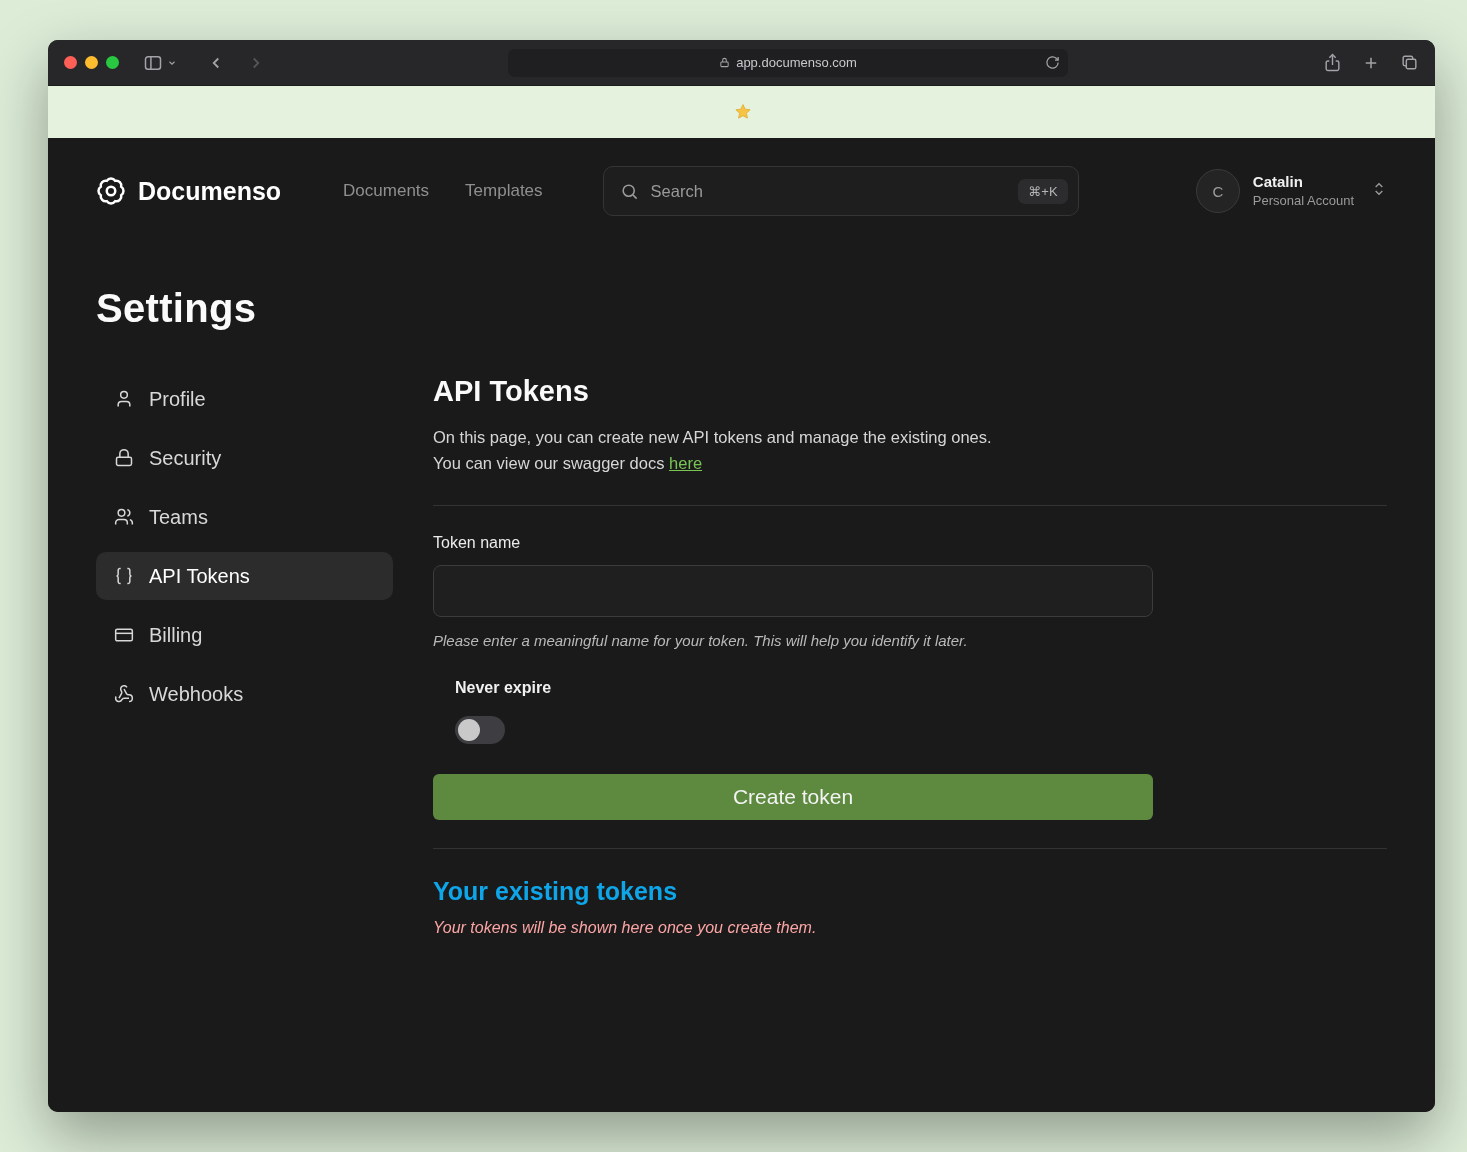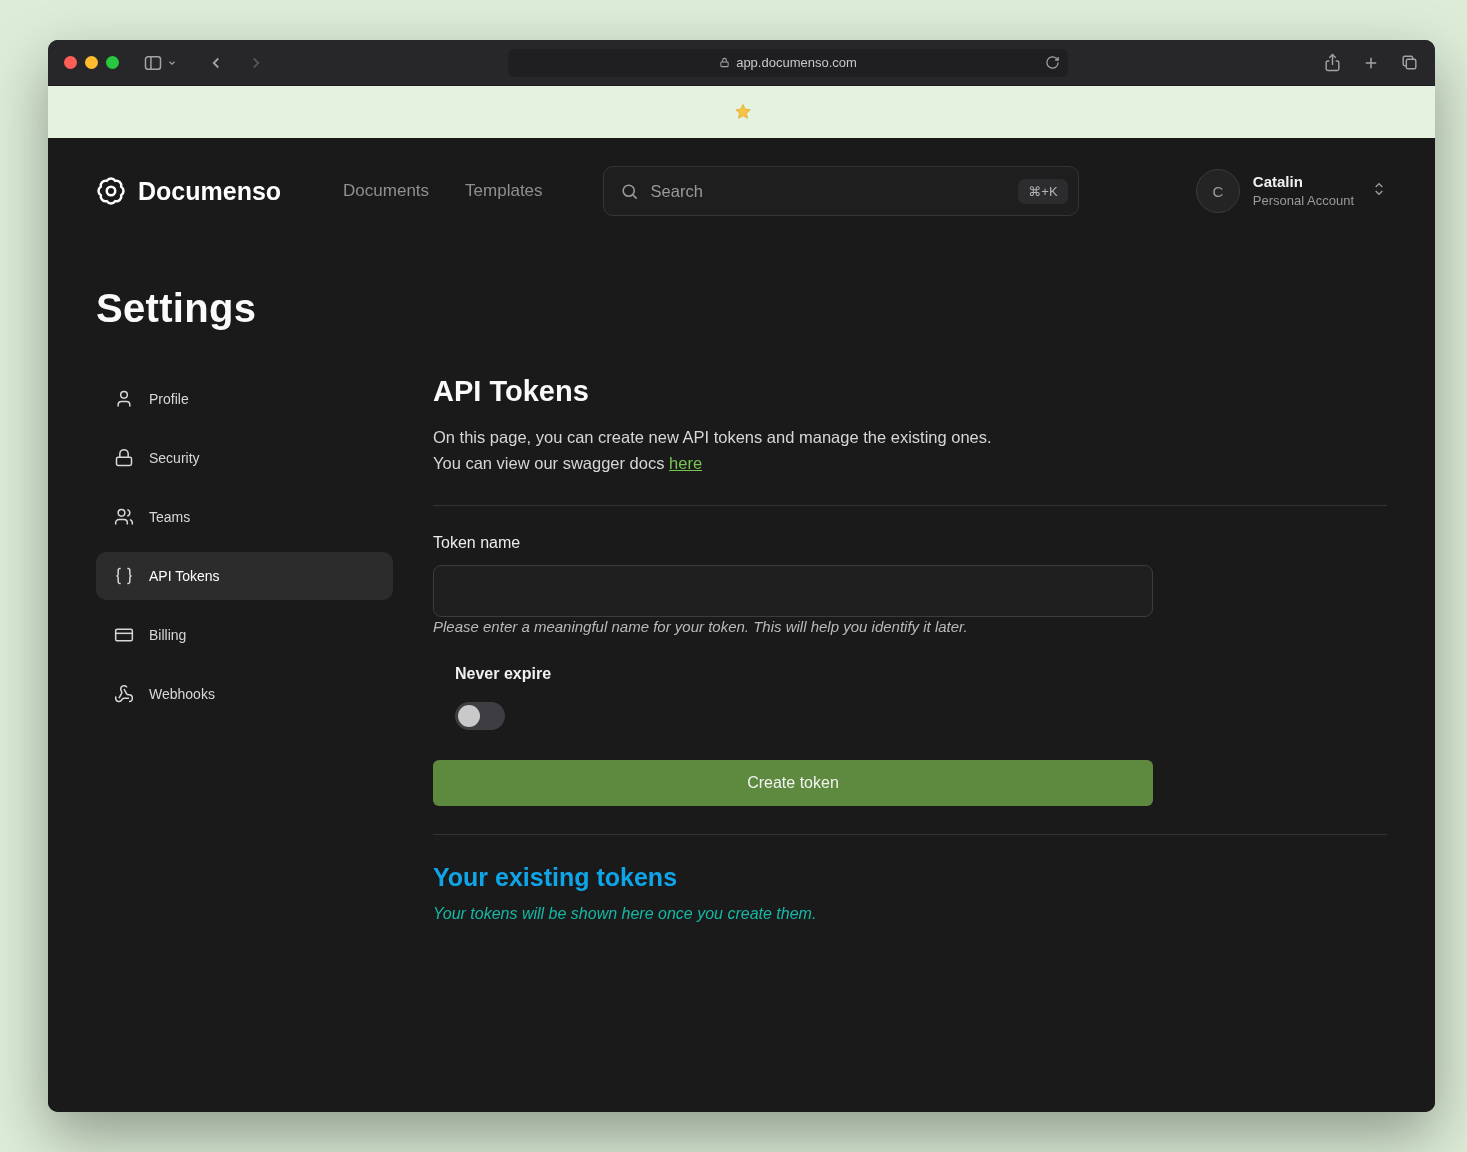--- a/index.html
+++ b/index.html
@@ -72,63 +72,63 @@
   }
   .user-name { font-size:15px; font-weight:600; color:#f0f0f0; line-height:1.35; }
   .user-account { font-size:13px; color:#9a9a9a; line-height:1.35; }
   .chevrons { color:#9a9a9a; margin-left:4px; }
   .page-title { font-size:40px; font-weight:700; color:#fafafa; margin-top:42px; letter-spacing:.3px; }
   
   .content { display:flex; margin-top:44px; align-items:flex-start; }
   .settings-nav { width:297px; flex-shrink:0; display:flex; flex-direction:column; gap:11px; }
   .side-item {
     height:48px; display:flex; align-items:center; gap:15px; padding:0 18px;
-    border-radius:10px; font-size:14px; color:#d8d8d8; cursor:pointer;
+    border-radius:10px; font-size:20px; color:#d8d8d8; cursor:pointer;
   }
   .side-item.active { background:#2c2c2c; color:#ffffff; }
   .side-item svg { display:block; color:#d8d8d8; }
   .main { margin-left:40px; width:970px; }
   .api-title { font-size:29px; font-weight:700; color:#fafafa; margin-bottom:16px; }
   .desc { font-size:16.5px; color:#d6d6d6; line-height:1.6; }
   .link-here { color:#7ac455; text-decoration:underline; cursor:pointer; }
   .rule { border:none; border-top:1px solid #333333; margin:28px 0; }
   .field-label { font-size:16px; color:#ececec; font-weight:500; }
   .text-input {
     display:block; margin-top:13px; width:720px; height:52px;
     background:#1f1f1f; border:1px solid #3c3c3c; border-radius:8px;
     color:#e8e8e8; font-size:16px; padding:0 16px; outline:none;
     font-family:"Liberation Sans", sans-serif;
   }
-  .hint { margin-top:1px; font-style:italic; font-size:15px; color:#b9b9b9; }
+  .hint { margin-top:15px; font-style:italic; font-size:15px; color:#b9b9b9; }
   .exp-row { margin-top:30px; display:flex; }
   .exp-col { width:595px; }
   .select {
     margin-top:13px; height:52px; border:1px solid #3c3c3c; border-radius:8px; background:#1f1f1f;
     display:flex; align-items:center; justify-content:space-between; padding:0 16px;
     font-size:16px; color:#e3e3e3; cursor:pointer;
   }
   .select svg { color:#8a8a8a; }
   .never-col { margin-left:22px; }
   .never-label { font-size:16px; font-weight:600; color:#f0f0f0; }
   .toggle {
     margin-top:19px; width:50px; height:28px; border-radius:999px; background:#3d3d42;
     position:relative; cursor:pointer;
   }
   .toggle .knob {
     position:absolute; left:3px; top:3px; width:22px; height:22px; border-radius:50%;
     background:#c9c9c9;
   }
   .create-btn {
     margin-top:30px; width:720px; height:46px; border-radius:6px; border:none;
-    background:#5d8a3e; color:#f3f3f3; font-size:16px; cursor:pointer;
+    background:#5d8a3e; color:#f3f3f3; font-size:21px; cursor:pointer;
     display:flex; align-items:center; justify-content:center;
     font-family:"Liberation Sans", sans-serif;
   }
   .existing-title { font-size:25px; font-weight:700; color:#0ea5e9; }
-  .existing-empty { margin-top:13px; font-style:italic; font-size:16px; color:#14b8a6; }
+  .existing-empty { margin-top:13px; font-style:italic; font-size:16px; color:#fca5a5; }
 </style>
 </head>
 <body>
 
 <div class="window">
 
   <div class="chrome">
     <div class="traffic">
       <div class="light red"></div>
       <div class="light yellow"></div>

